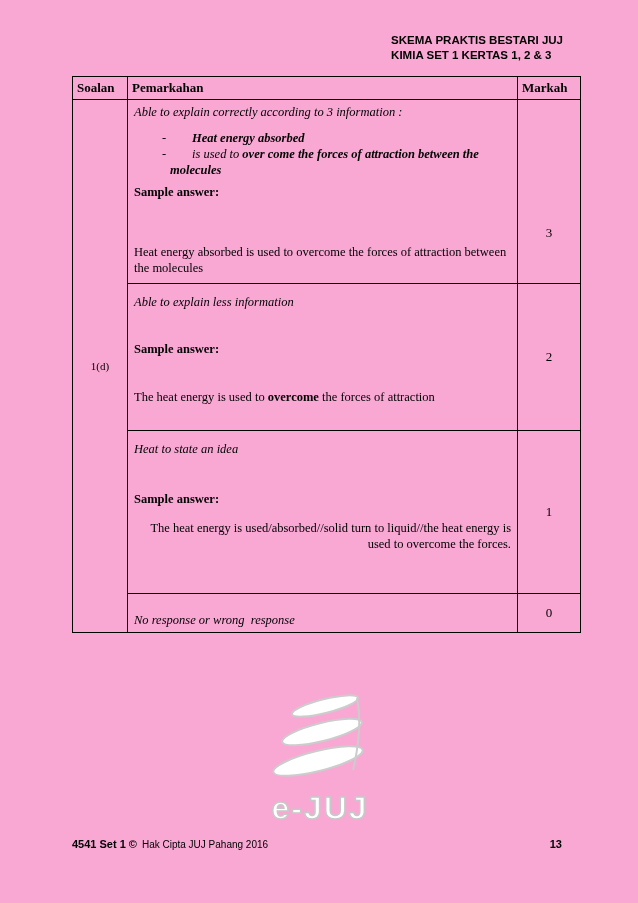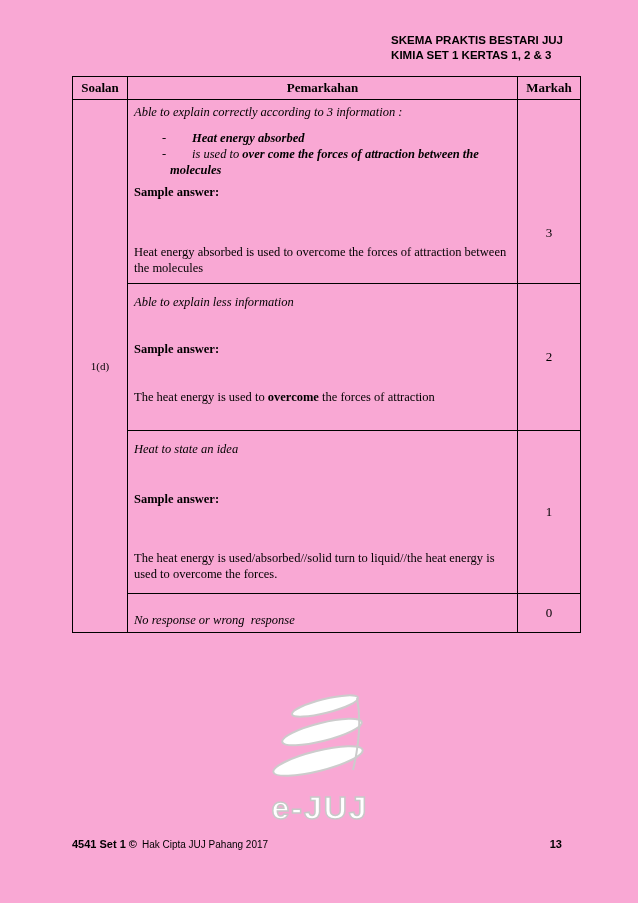--- a/index.html
+++ b/index.html
@@ -27,21 +27,21 @@
     width:508px;
     border-collapse:collapse;
     table-layout:fixed;
     font-size:12.5px; line-height:16px;
   }
   table.scheme col.c-soalan { width:55px; }
   table.scheme col.c-pemarkahan { width:390px; }
   table.scheme col.c-markah { width:63px; }
   table.scheme th, table.scheme td { border:1px solid #000; }
   table.scheme thead tr { height:23px; }
-  table.scheme th { font-weight:bold; text-align:center; padding:2px 4px; font-size:13px; }
+  table.scheme th { font-weight:bold; text-align:left; padding:2px 4px; font-size:13px; }
   tr.r1 { height:184px; }
   tr.r2 { height:147px; }
   tr.r3 { height:163px; }
   tr.r4 { height:27px; }
   td.soalan { text-align:center; vertical-align:middle; font-size:11px; }
   td.pemarkahan { vertical-align:top; padding:4px 6px; }
   td.markah { text-align:center; vertical-align:middle; font-size:13px; }
   tr.r1 td.markah { vertical-align:bottom; padding-bottom:42px; }
   .criteria { font-style:italic; }
   .r1 .criteria { margin-bottom:10px; }
@@ -53,21 +53,21 @@
   .bullet b { font-style:italic; }
 
   .sample { font-weight:bold; }
   .r1 .sample { margin-top:6px; }
   .r2 .sample { margin-top:31px; }
   .r3 .sample { margin-top:34px; }
 
   .answer { font-style:normal; }
   .r1 .answer { margin-top:44px; }
   .r2 .answer { margin-top:32px; }
-  .r3 .answer { margin-top:43px; }
+  .r3 .answer { margin-top:13px;text-align:right; }
 
   
   .watermark { position:absolute; left:245px; top:686px; width:150px; height:150px; }
 
   
   .footer {
     position:absolute; left:72px; top:838px; width:490px;
     display:flex; justify-content:space-between; align-items:baseline;
     font-family:"Liberation Sans","DejaVu Sans",sans-serif;
     font-size:10.5px; color:#000;
@@ -149,18 +149,18 @@
         <ellipse cx="73" cy="75" rx="46" ry="10" transform="rotate(-14 73 75)"></ellipse>
         <path d="M112 12 q6 30 -4 72" fill="none"></path>
       </g>
       <text x="75" y="133" text-anchor="middle" font-family="Liberation Sans, sans-serif" font-size="32" font-weight="bold" letter-spacing="2" fill="#ffffff" stroke="#c8c8c8" stroke-width="1.5">e-JUJ</text>
     </svg>
   </div>
 
   <div class="footer">
     <div class="footer-left">
       <span class="f-code">4541 Set 1 ©</span>
-      <span class="f-copy">Hak Cipta JUJ Pahang 2017</span>
+      <span class="f-copy">Hak Cipta JUJ Pahang 2016</span>
     </div>
     <div class="f-page">13</div>
   </div>
 
 </div>
 
 </body></html>

